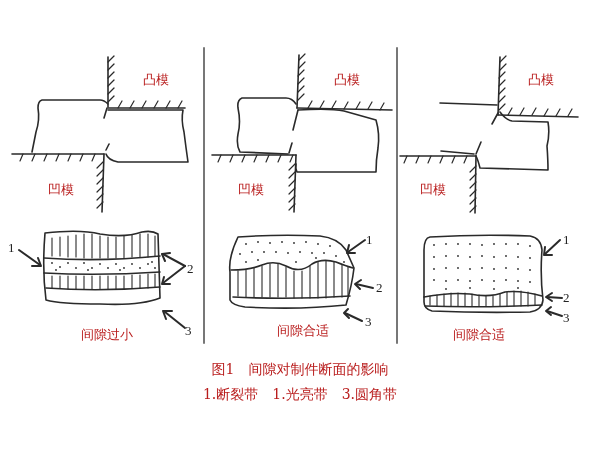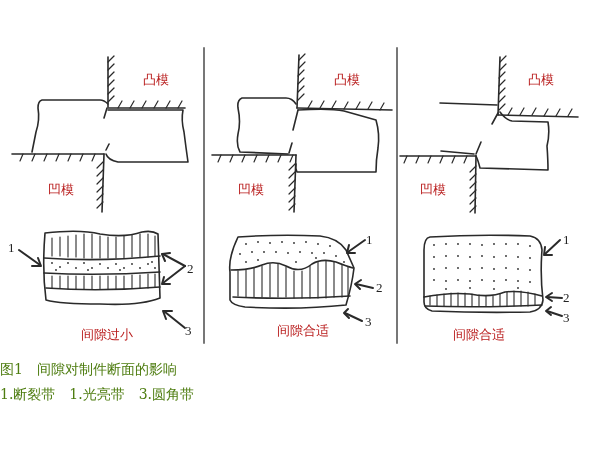--- a/index.html
+++ b/index.html
@@ -1,21 +1,21 @@
 <!DOCTYPE html>
 <html><head>
 <meta charset="utf-8">
 <style>
   html, body { margin:0; padding:0; background:#ffffff; }
   body { width:600px; height:450px; position:relative; overflow:hidden;
          font-family:"DejaVu Serif","Liberation Serif",serif; color:#222; }
   svg { position:absolute; left:0; top:0; }
   .txt { position:absolute; font-size:13px; line-height:14px; white-space:nowrap; color:#b91c1c; }
   .num { position:absolute; font-size:13px; line-height:14px; color:#222; font-family:"Liberation Serif","DejaVu Serif",serif; }
-  .caption { position:absolute; left:0; width:600px; text-align:left; font-size:14px; color:#4d7c0f; }
+  .caption { position:absolute; left:0; width:600px; text-align:center; font-size:14px; color:#b91c1c; }
 </style>
 </head>
 <body>
 
 <svg width="600" height="450" viewBox="0 0 600 450" fill="none" stroke="#2a2a2a" stroke-width="1.6" stroke-linecap="round" stroke-linejoin="round">
   <defs>
     <pattern id="hatchDown" width="7" height="7" patternUnits="userSpaceOnUse">
       <line x1="0" y1="7" x2="4" y2="0" stroke="#2a2a2a" stroke-width="1.3"></line>
     </pattern>
   </defs>

